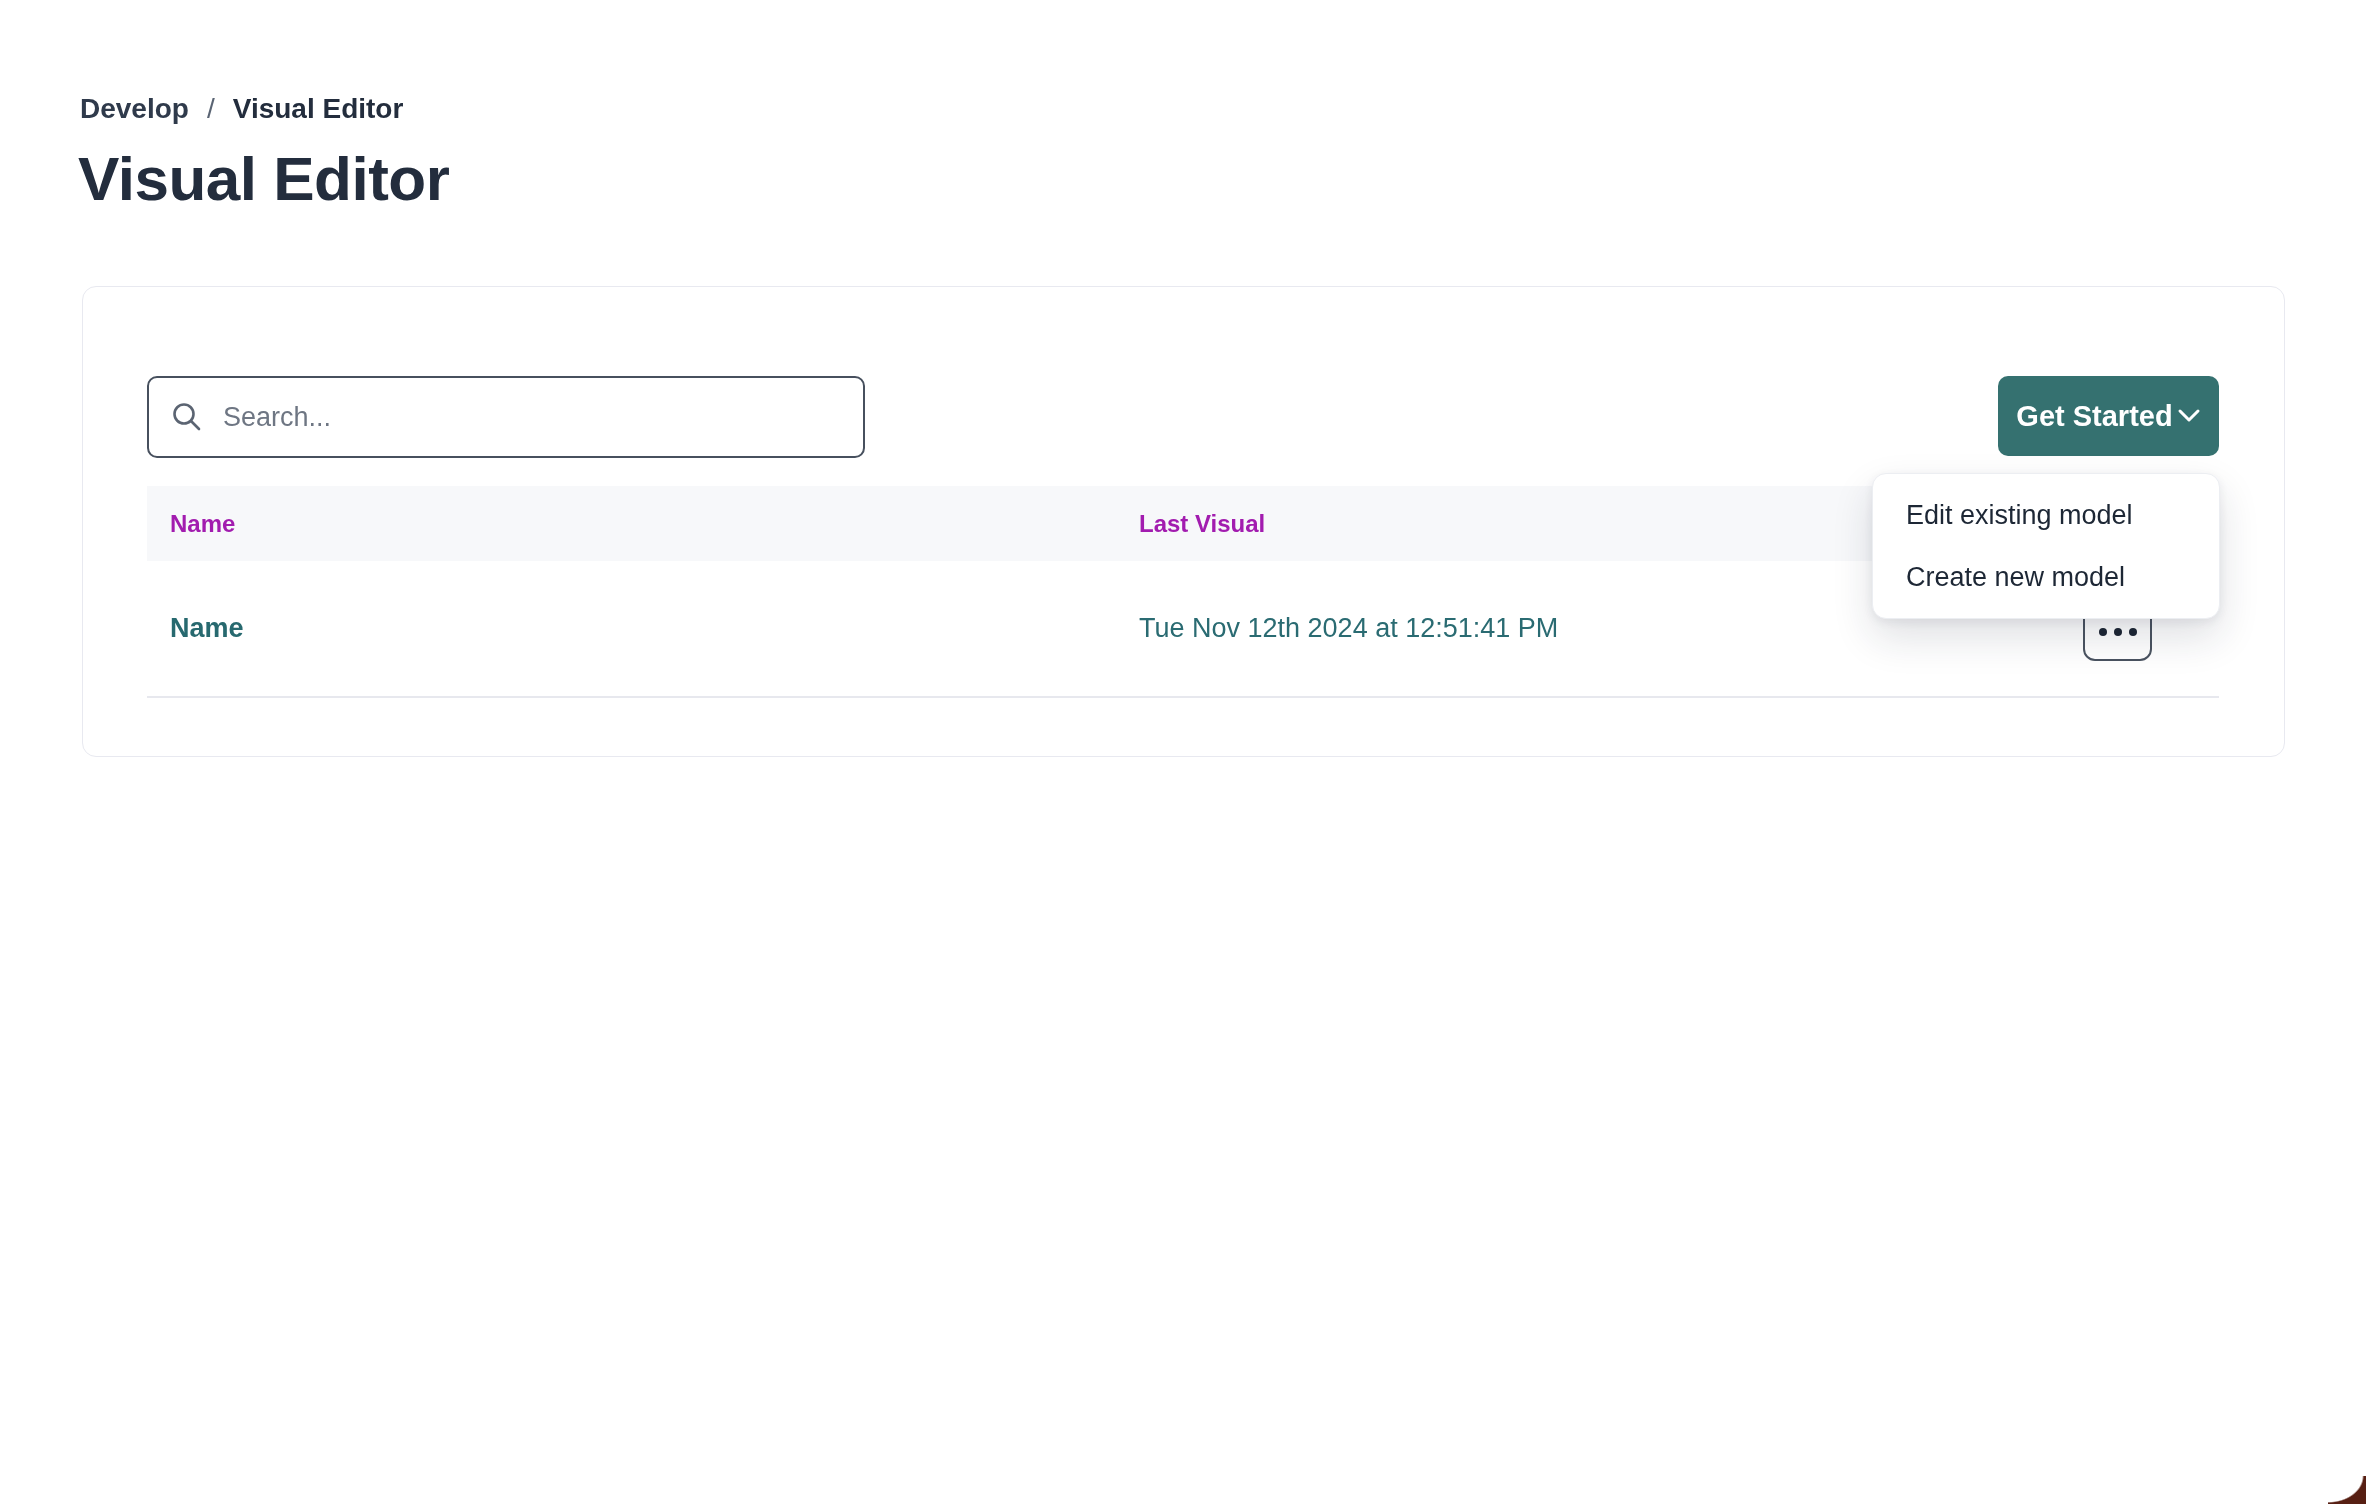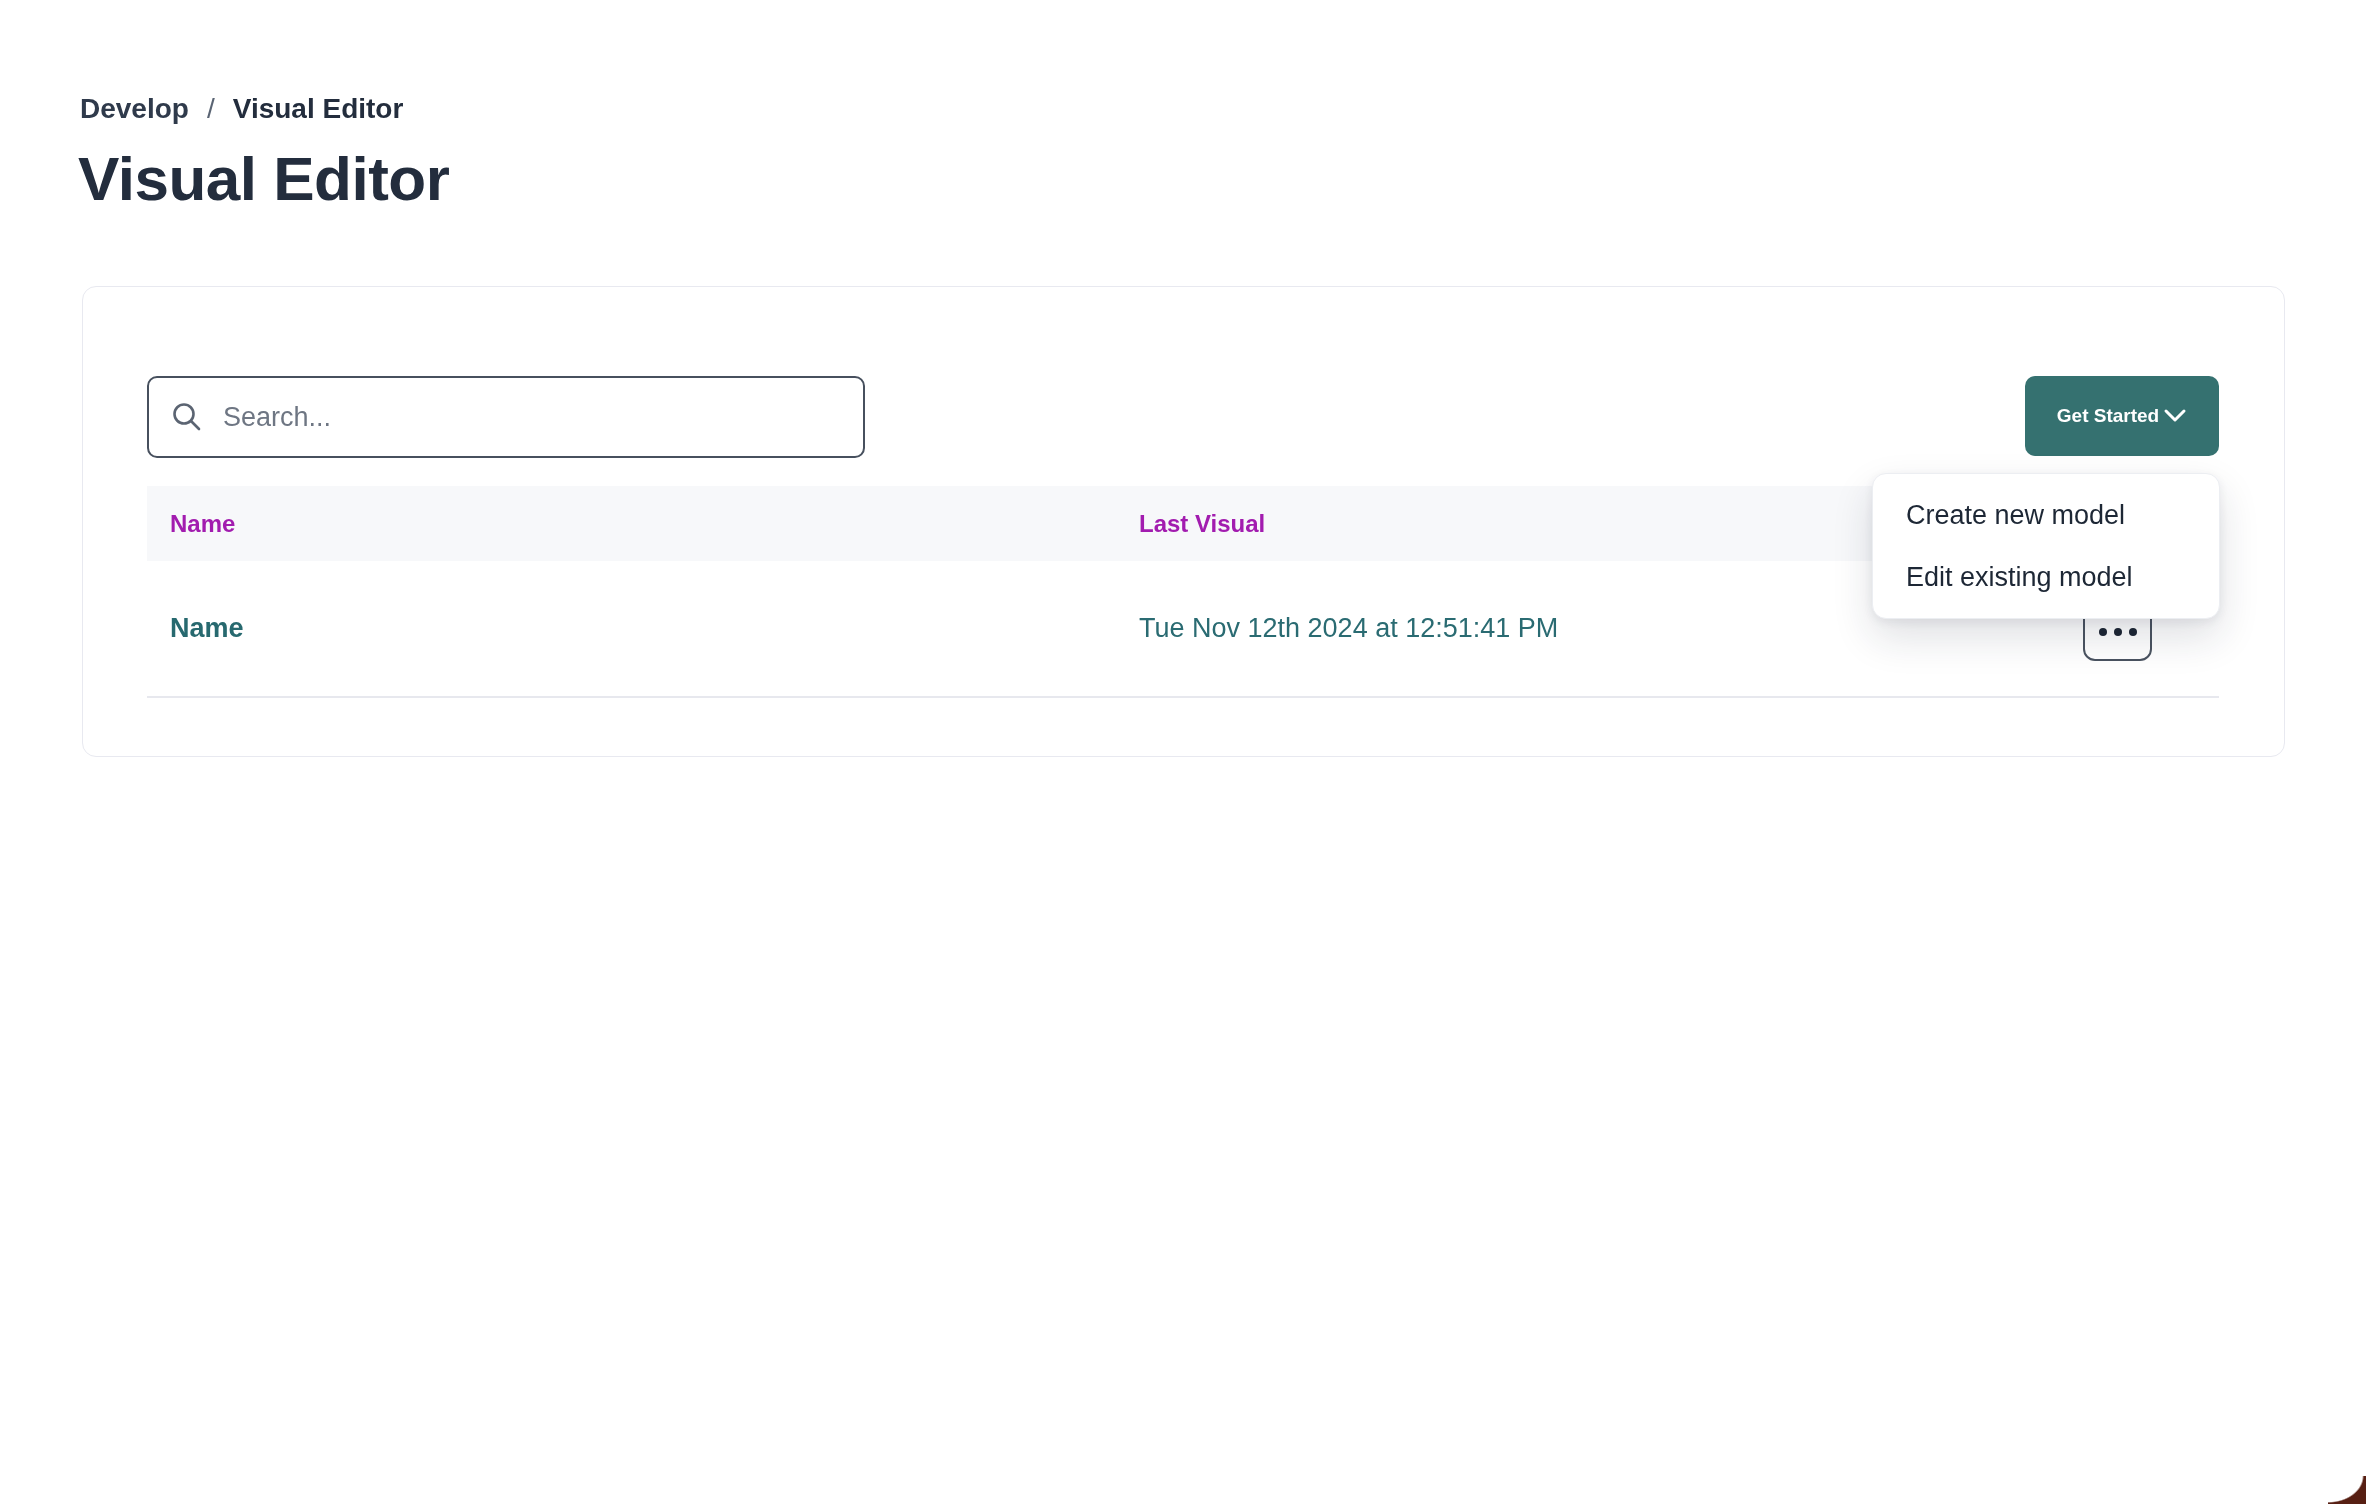--- a/index.html
+++ b/index.html
@@ -54,25 +54,25 @@
     border: none; outline: none;
     font-family: "Liberation Sans", sans-serif;
     font-size: 27px; color: #333b48;
     margin-left: 18px; width: 560px; background: transparent;
   }
   .search-input::placeholder { color: #6e7683; opacity: 1; }
 
   
   .get-started-btn {
     position: absolute; right: 65px; top: 89px;
-    width: 194px; height: 80px;
+    width: 221px; height: 80px;
     background: #357170; color: #ffffff;
     border: none; border-radius: 10px;
     font-family: "Liberation Sans", sans-serif;
-    font-size: 19px; font-weight: 600;
+    font-size: 29px; font-weight: 600;
     display: flex; align-items: center; justify-content: center; gap: 4px;
     cursor: pointer;
   }
 
   
   .table { position: absolute; left: 64px; right: 65px; top: 199px; }
   .thead {
     height: 75px; background: #f7f8fa;
     display: flex; align-items: center;
     font-size: 24px; font-weight: 700; color: #a21caf;
@@ -171,19 +171,19 @@
               <span class="dot"></span>
               <span class="dot"></span>
           </span>
         </button>
       </div>
     </div>
 
   </div>
 
   <div class="dropdown-menu">
+    <div class="menu-item">Edit existing model</div>
     <div class="menu-item">Create new model</div>
-    <div class="menu-item">Edit existing model</div>
   </div>
 
   <div class="corner-artifact"></div>
 
 </div>
 
 </body></html>

